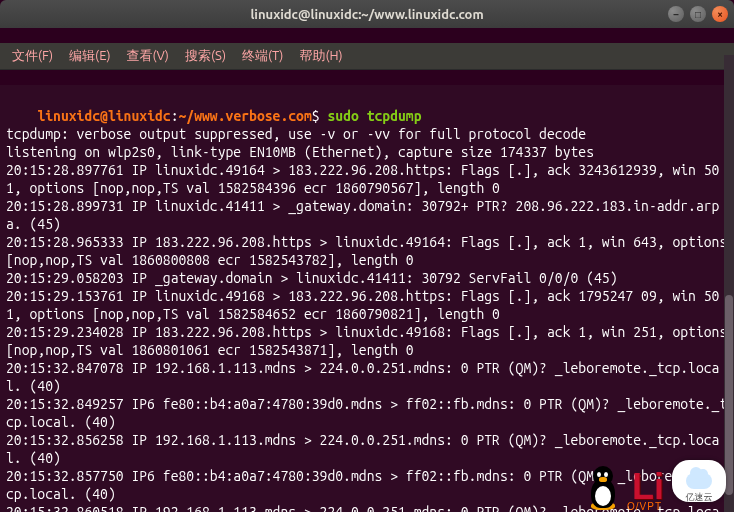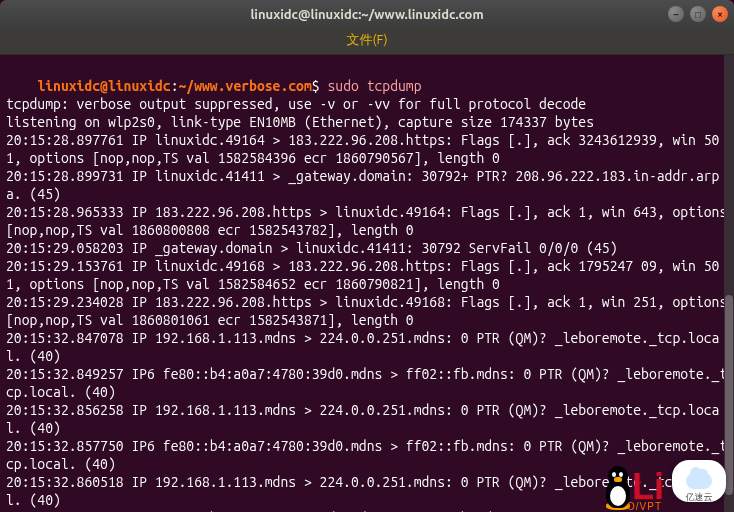--- a/index.html
+++ b/index.html
@@ -1,15 +1,15 @@
 <!DOCTYPE html>
 <html><head>
   <meta charset="utf-8">
   <style>
-    * { margin: 0; padding: 0; box-sizing: border-box; }
+    * { margin: 0; padding: 0; box-sizing: border-box; gap: 15px; }
     body {
       font-family: "Ubuntu", sans-serif;
       background: #2c001e;
       width: 734px;
       height: 512px;
       overflow: hidden;
       position: relative;
     }
     .window { width: 100%; height: 100%; display: flex; flex-direction: column; }
     .titlebar {
@@ -42,42 +42,41 @@
     }
     .wbtn.min { background: radial-gradient(circle at 30% 30%, #8b8b8b, #5f5f5f); color:#2b2b2b; }
     .wbtn.max { background: radial-gradient(circle at 30% 30%, #8b8b8b, #5f5f5f); color:#2b2b2b; }
     .wbtn.close { background: radial-gradient(circle at 30% 30%, #f28c59, #e95420); color:#4d1600; }
     .menubar {
       background: #3c3b37;
       height: 27px;
       display: flex;
       align-items: center;
       padding: 0 6px;
-      color: #eab308;
+      color: #fca5a5;
       font-size: 13px;
       gap: 4px;
       border-bottom: 1px solid #2b2b2b;
-      flex-direction: column;
     }
     .menuitem { padding: 3px 6px; cursor: pointer; }
     .terminal-area {
       flex: 1;
       background: #300a24;
       color: #ffffff;
       font-family: "Ubuntu Mono","DejaVu Sans Mono",monospace;
       font-size: 14px;
       line-height: 18px;
       padding: 4px 6px;
       white-space: pre-wrap;
       word-break: break-all;
       overflow: hidden;
     }
     .prompt { color: #ffffff; }
     .promptuser{ color:#f97316; font-weight:bold; }
-    .cmd { color: #fca5a5; }
+    .cmd { color: #84cc16; font-weight: bold; }
     .overlay-logo {
       position: absolute;
       right: 70px;
       bottom: 4px;
       display: flex;
       align-items: flex-end;
       pointer-events: none;
     }
     .tux {
       width: 36px; height: 42px;

